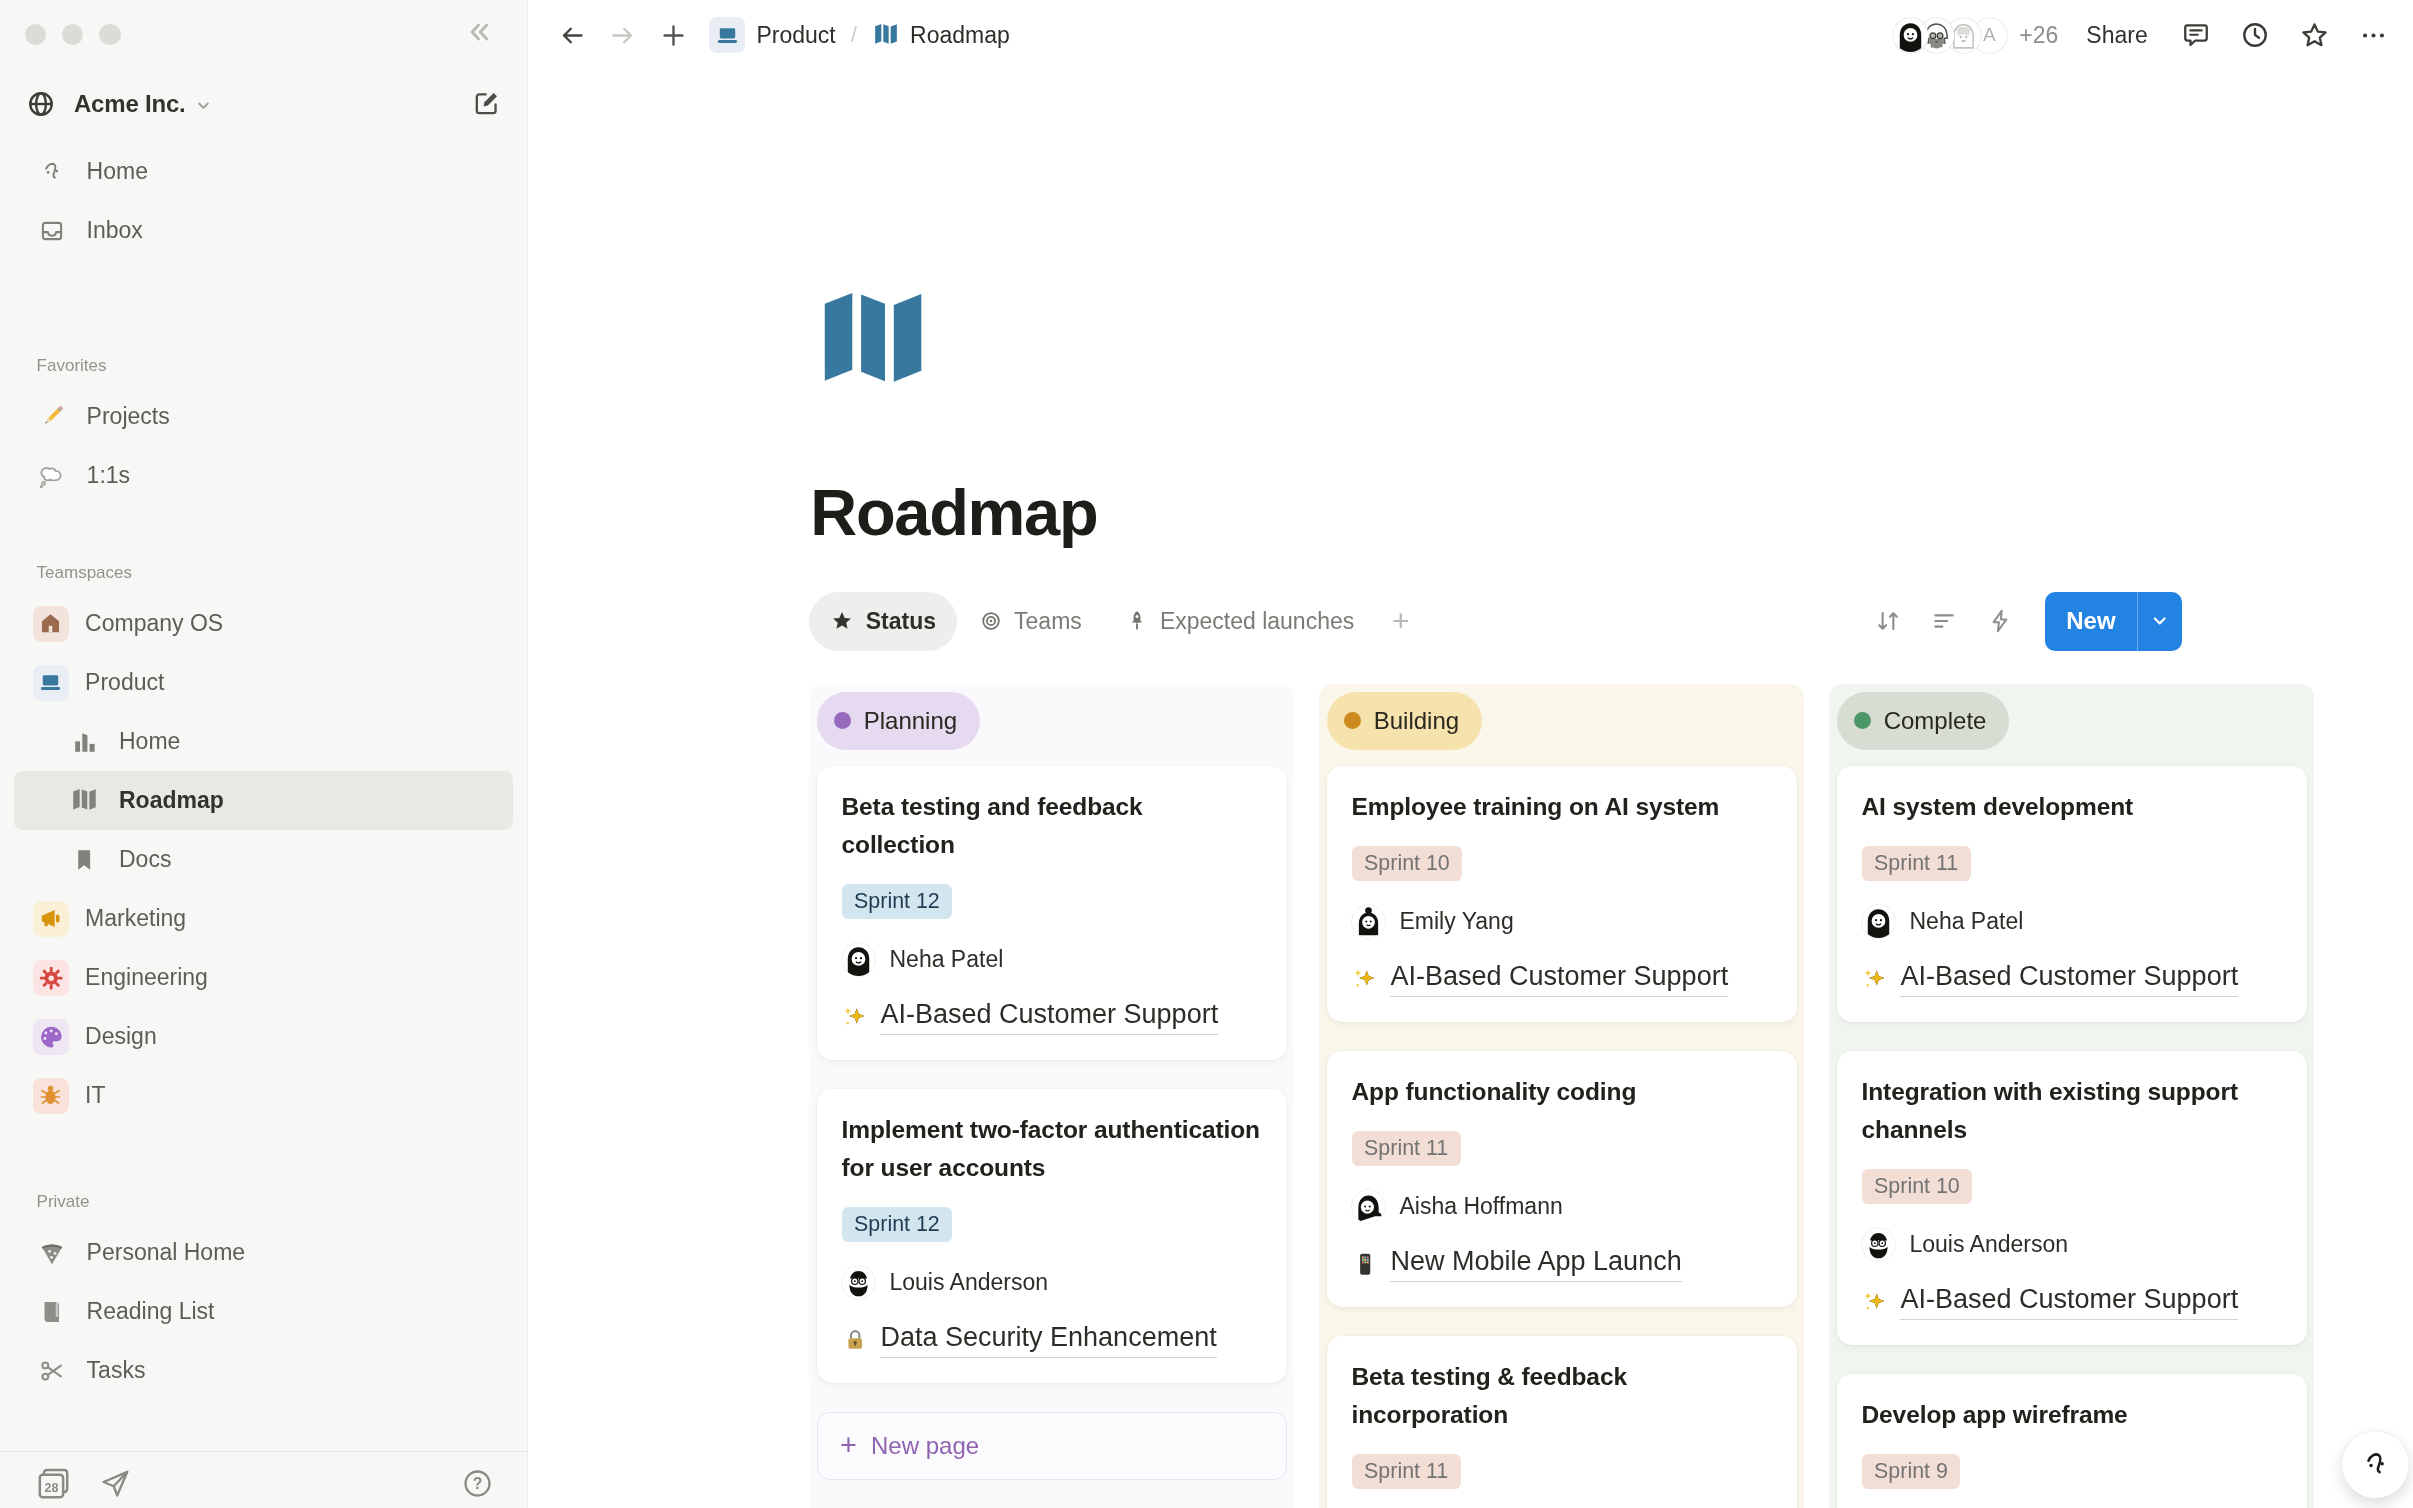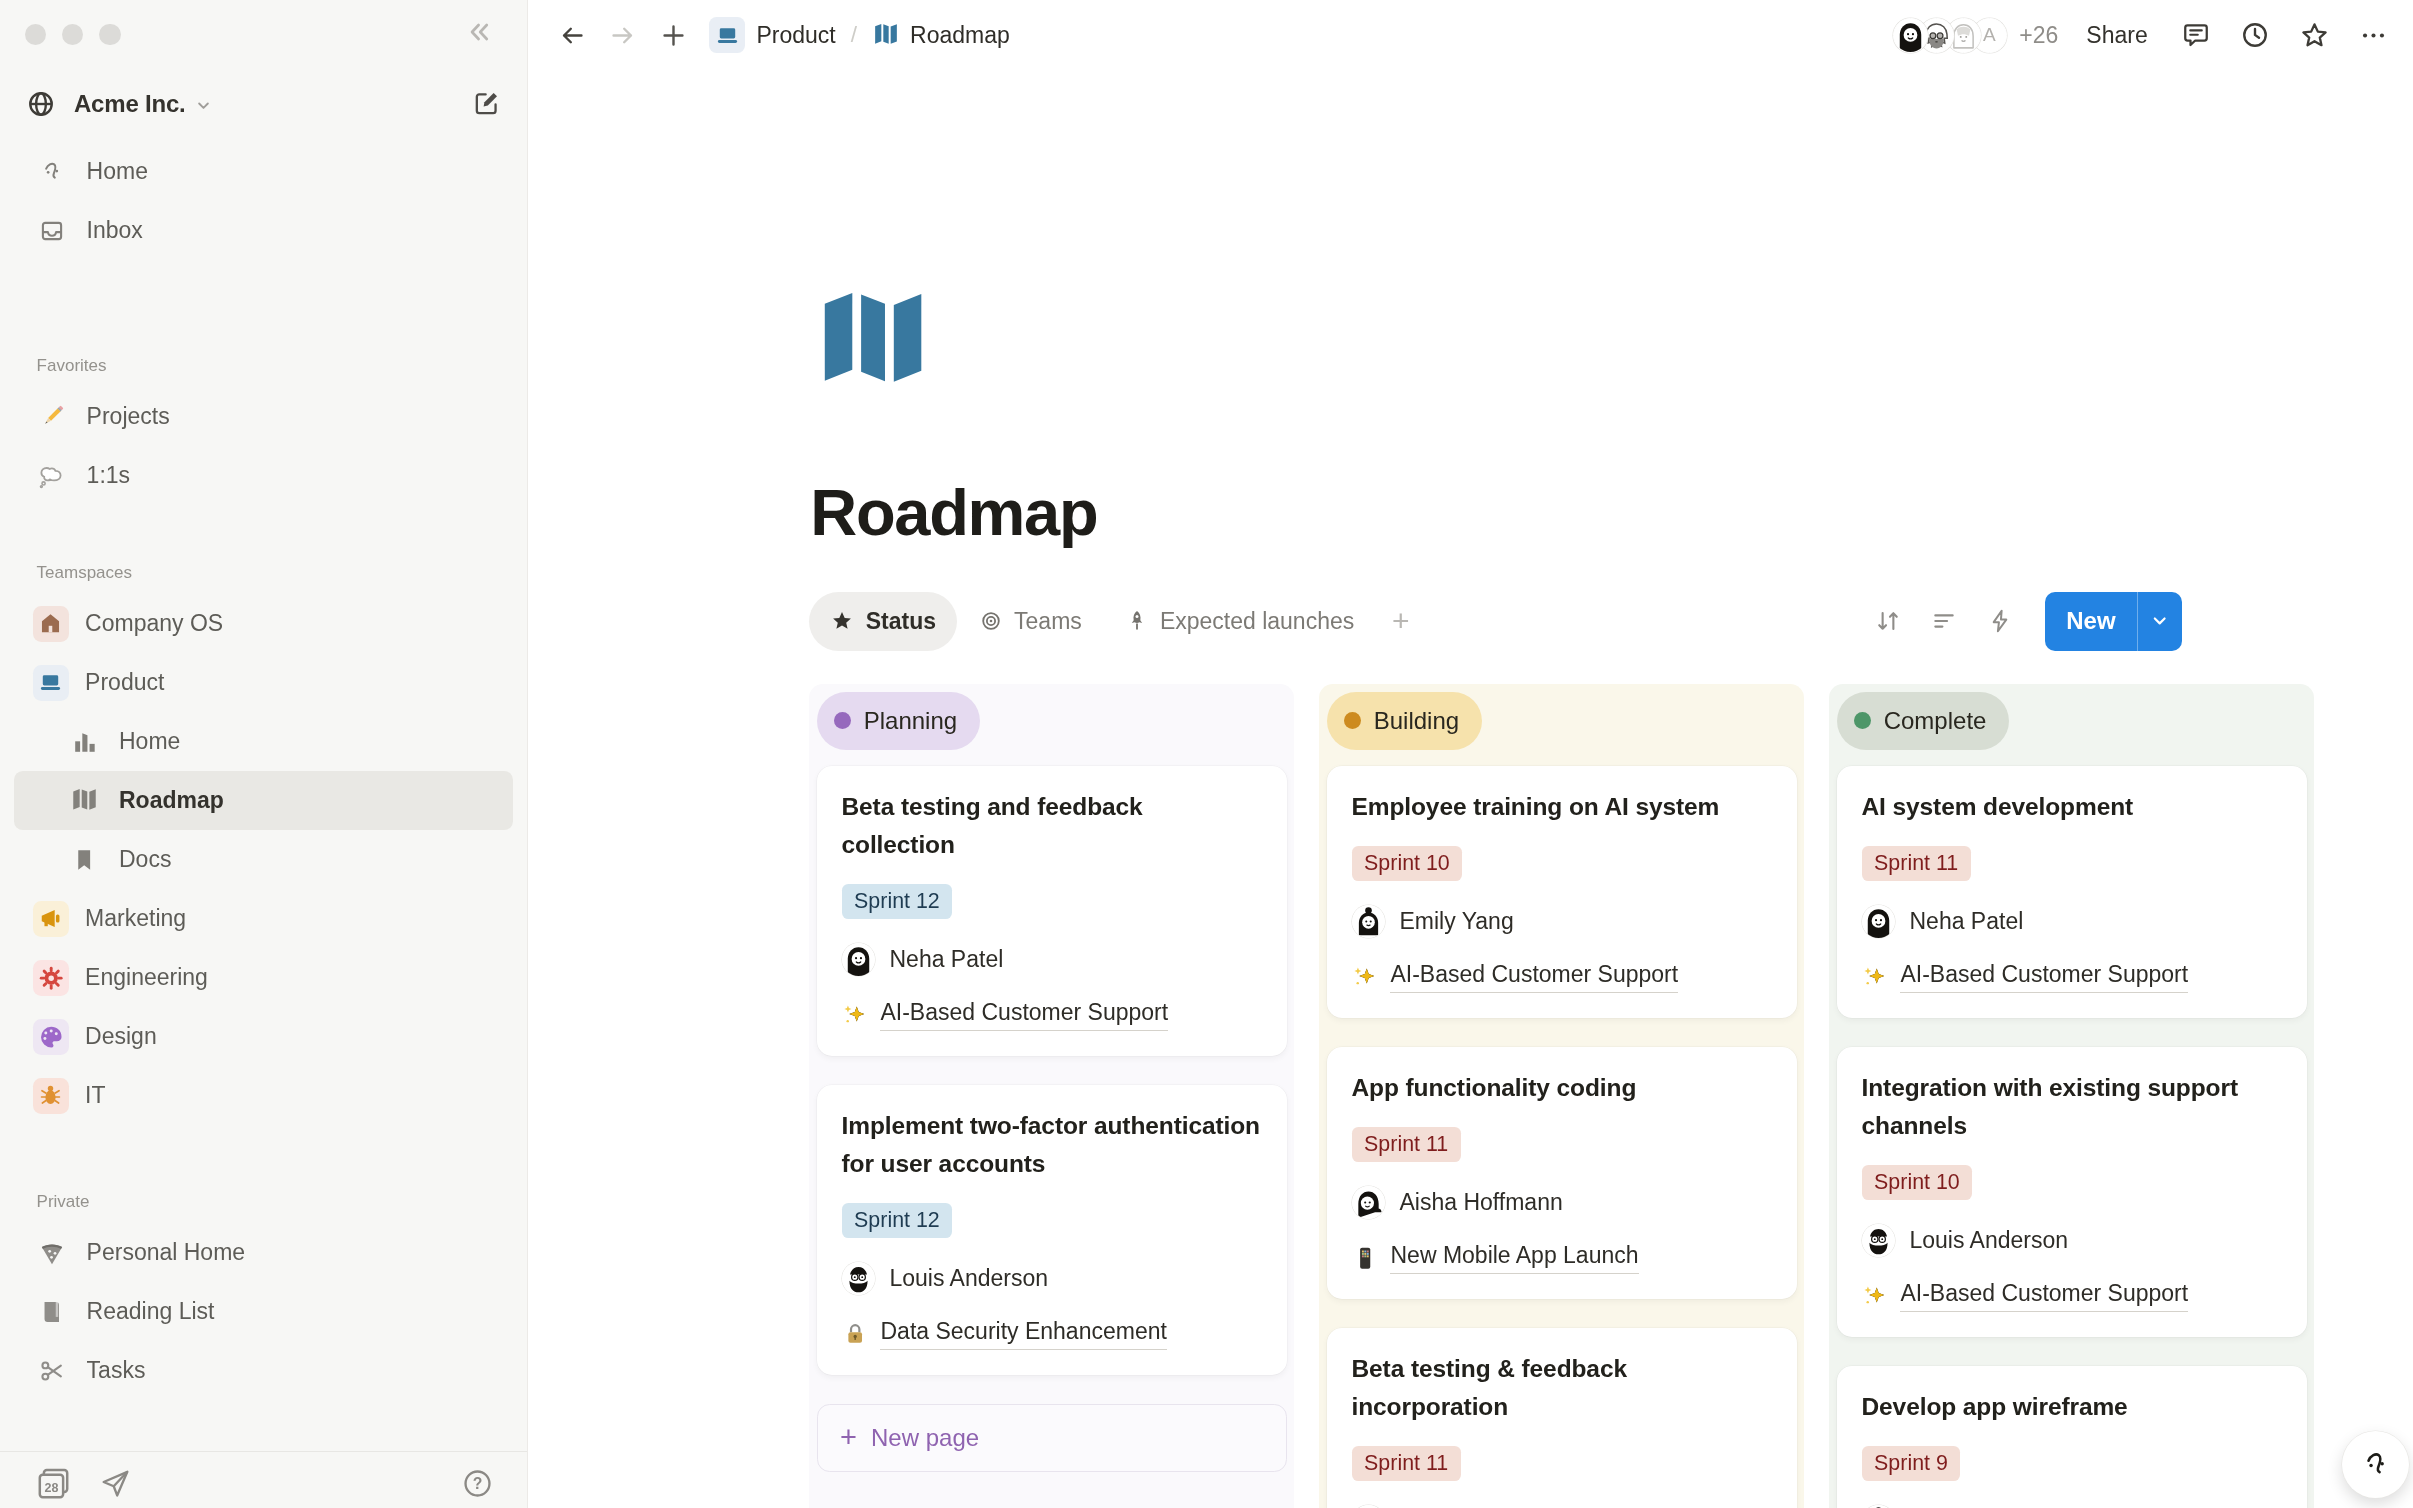--- a/index.html
+++ b/index.html
@@ -104,27 +104,27 @@
   .building .dot { background:#cd8b1f; }
   .complete .dot { background:#4d9668; }
 
   .cards { display:flex; flex-direction:column; gap:29px; margin-top:16.3px; }
   .card { background:#fff; border-radius:15px; padding:22.6px 25px 25px;
     box-shadow:0 0 0 0.6px rgba(15,15,15,.04), 0 2.5px 6.3px rgba(15,15,15,.045); }
   .card-title { font-size:24.5px; line-height:38px; font-weight:600; color:#22211c; letter-spacing:-0.1px; }
   .tag { display:inline-block; margin-top:20px; font-size:21.4px; padding:5px 12.6px;
     border-radius:6.3px; font-weight:400; }
   .tag.blue { background:#d3e5ef; color:#1f3c52; }
-  .tag.red  { background:#f3ded6; color:#7f1d1d; }
+  .tag.red  { background:#f3ded6; color:#737373; }
   .person { display:flex; align-items:center; gap:15px; margin-top:24px; }
   .pav { width:33px; height:33px; border-radius:50%; background:#fff;
     box-shadow:0 0 0 0.6px #e4e3e0; overflow:hidden; flex:none; }
   .pname { font-size:23px; color:#2e2c27; }
   .plink { display:flex; align-items:center; gap:12.6px; margin-top:22.6px; }
-  .plink .ltxt { font-size:23px; font-weight:500; color:#2e2c27;
+  .plink .ltxt { font-size:27px; font-weight:500; color:#2e2c27;
     border-bottom:1.3px solid #d5d2cb; padding-bottom:3.8px; }
   .newpage { margin-top:29px; height:68px; border-radius:12.6px;
     border:0.6px solid #e8e4ee; background:#fbfafd; display:flex; align-items:center;
     gap:14px; padding-left:22.6px; color:#8f63b0; font-size:24px; font-weight:500; }
   .newpage .npplus { font-size:29px; font-weight:400; }
 
   .ai-fab { position:absolute; right:3.8px; bottom:10px; width:67px; height:67px;
     border-radius:50%; background:#fff; box-shadow:0 0 0 0.6px #e7e6e3, 0 6.3px 16.3px rgba(0,0,0,.14);
     display:flex; align-items:center; justify-content:center; color:#1d1c18; }
 </style>

